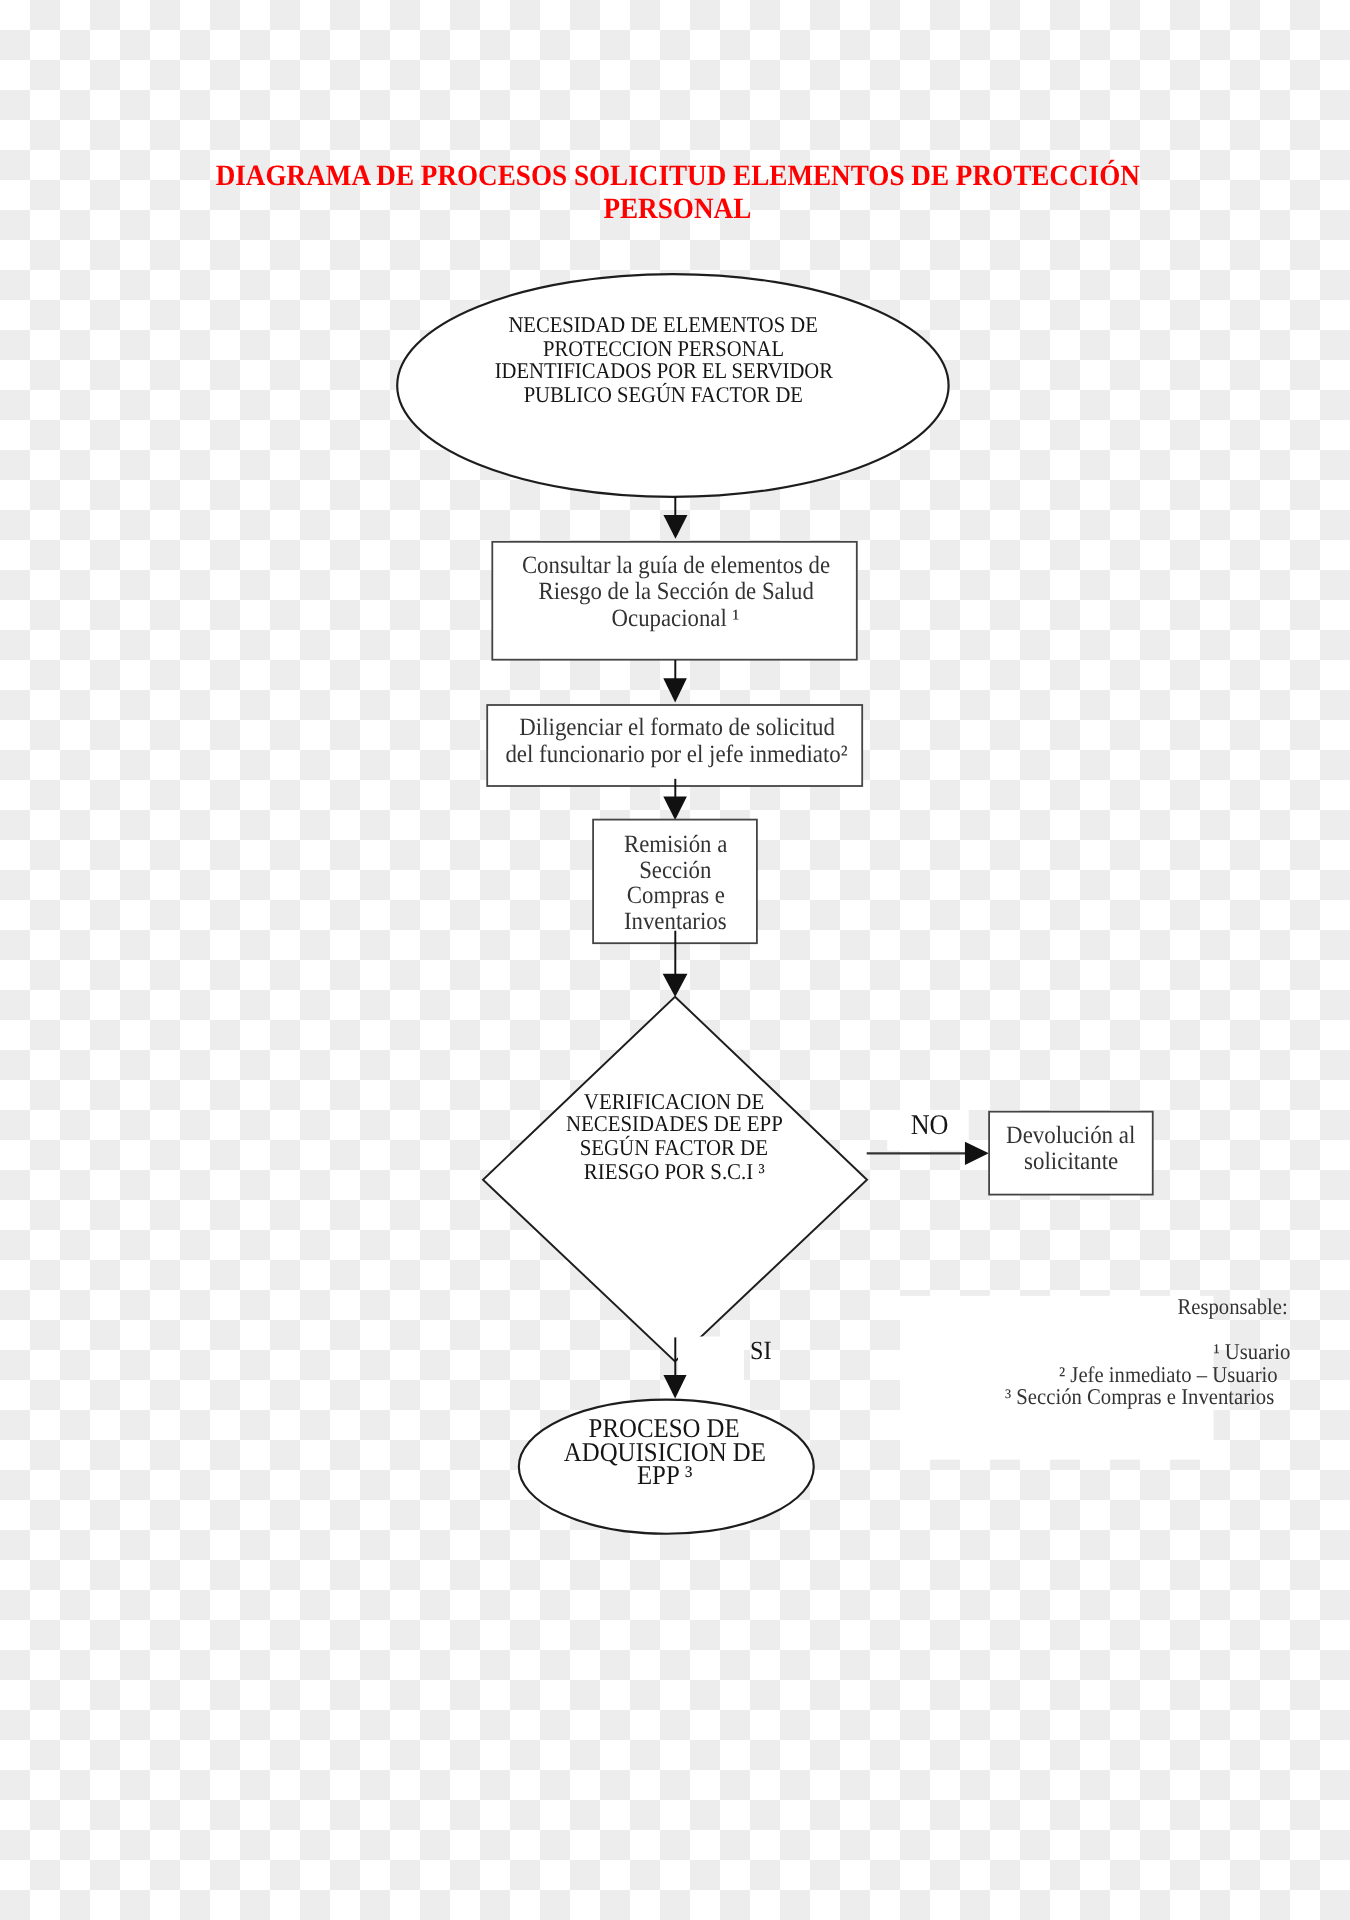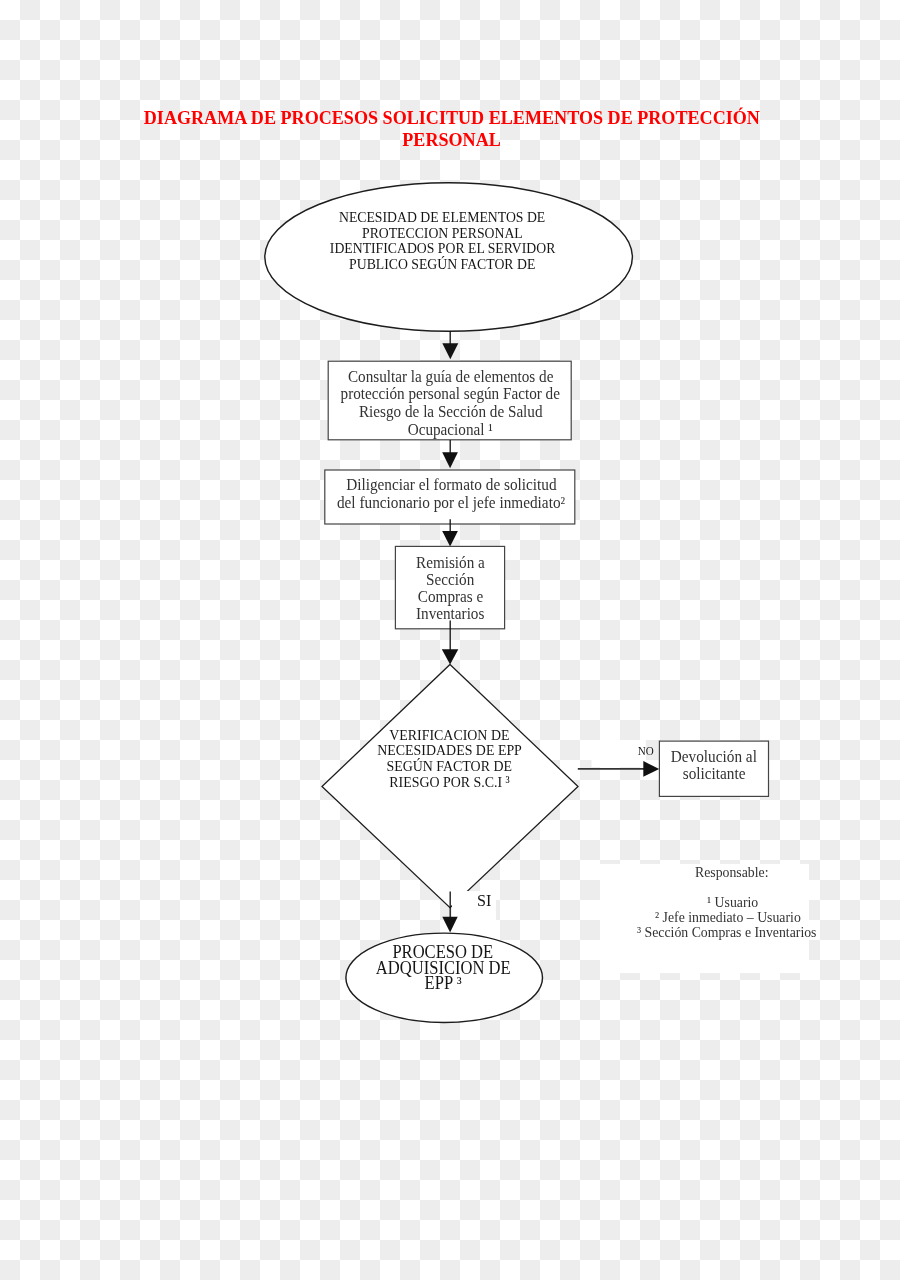--- a/index.html
+++ b/index.html
@@ -17,21 +17,21 @@
   #stage{position:relative;width:872px;height:1280px;}
   svg.layer{position:absolute;left:0;top:0;width:900px;height:1280px;}
   .txt{position:absolute;text-align:center;white-space:nowrap;}
   .title{font-weight:bold;color:#ff0000;font-size:19.68px;line-height:21.9px;}
   .tline{display:block;}
   .sq{display:inline-block;transform:scaleX(0.92) translateZ(0);transform-origin:center center;}
 
   .blk{position:absolute;text-align:center;white-space:nowrap;color:#333333;}
   .blk.bold{color:#151515;}
   .bold{font-weight:normal;}
-  .blk.lft{text-align:center;}
+  .blk.lft{text-align:right;}
   .blk.lft .sq{transform-origin:left center;}
 
 </style>
 </head>
 <body>
 
 <div id="stage">
 
 <svg class="layer" viewBox="0 0 900 1280">
 
@@ -79,21 +79,20 @@
 </div>
 
 <div class="blk bold" style="left:242.2px;top:210.2px;width:400px;font-size:14.95px;line-height:15.55px;">
   <span class="tline"><span class="sq">NECESIDAD DE ELEMENTOS DE</span></span>
   <span class="tline"><span class="sq">PROTECCION PERSONAL</span></span>
   <span class="tline"><span class="sq">IDENTIFICADOS POR EL SERVIDOR</span></span>
   <span class="tline"><span class="sq">PUBLICO SEGÚN FACTOR DE</span></span>
 </div>
 <div class="blk" style="left:250.6px;top:367.9px;width:400px;font-size:16.52px;line-height:17.6px;">
   <span class="tline"><span class="sq">Consultar la guía de elementos de</span></span>
-  <span class="tline"><span class="sq">protección personal según Factor de</span></span>
   <span class="tline"><span class="sq">Riesgo de la Sección de Salud</span></span>
   <span class="tline"><span class="sq">Ocupacional ¹</span></span>
 </div>
 <div class="blk" style="left:251.2px;top:476.4px;width:400px;font-size:16.62px;line-height:17.7px;">
   <span class="tline"><span class="sq">Diligenciar el formato de solicitud</span></span>
   <span class="tline"><span class="sq">del funcionario por el jefe inmediato²</span></span>
 </div>
 <div class="blk" style="left:250.2px;top:554.0px;width:400px;font-size:16.55px;line-height:17.1px;">
   <span class="tline"><span class="sq">Remisión a</span></span>
   <span class="tline"><span class="sq">Sección</span></span>
@@ -109,21 +108,21 @@
 <div class="blk" style="left:514.2px;top:747.7px;width:400px;font-size:16.62px;line-height:17.0px;">
   <span class="tline"><span class="sq">Devolución al</span></span>
   <span class="tline"><span class="sq">solicitante</span></span>
 </div>
 <div class="blk bold" style="left:243px;top:945.0px;width:400px;font-size:18px;line-height:15.5px;">
   <span class="tline"><span class="sq">PROCESO DE</span></span>
   <span class="tline"><span class="sq">ADQUISICION DE</span></span>
   <span class="tline"><span class="sq">EPP ³</span></span>
 </div>
 
-<div class="blk bold" style="left:526px;top:743px;width:240px;font-size:12px;line-height:16px;">
+<div class="blk bold" style="left:500px;top:743px;width:240px;font-size:19px;line-height:16px;">
   <span class="sq">NO</span>
 </div>
 <div class="blk bold lft" style="left:455.1px;top:892px;width:60px;font-size:17.5px;line-height:16px;">
   <span class="sq">SI</span>
 </div>
 <div class="blk lft" style="left:604.7px;top:864.6px;width:260px;font-size:14.99px;line-height:15px;">
   <span class="tline"><span class="sq">Responsable:</span></span>
   <span class="tline" style="height:15px"></span>
   <span class="tline"><span class="sq">¹ Usuario</span></span>
   <span class="tline"><span class="sq">² Jefe inmediato – Usuario</span></span>

